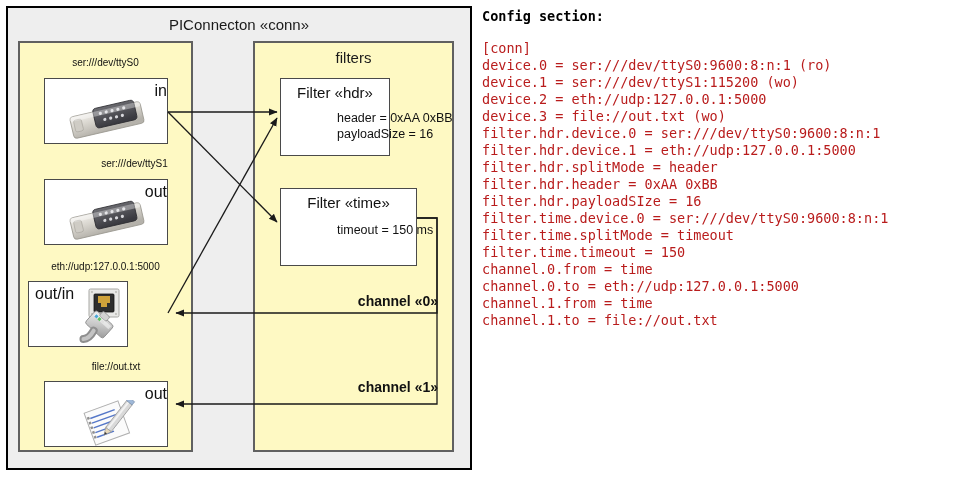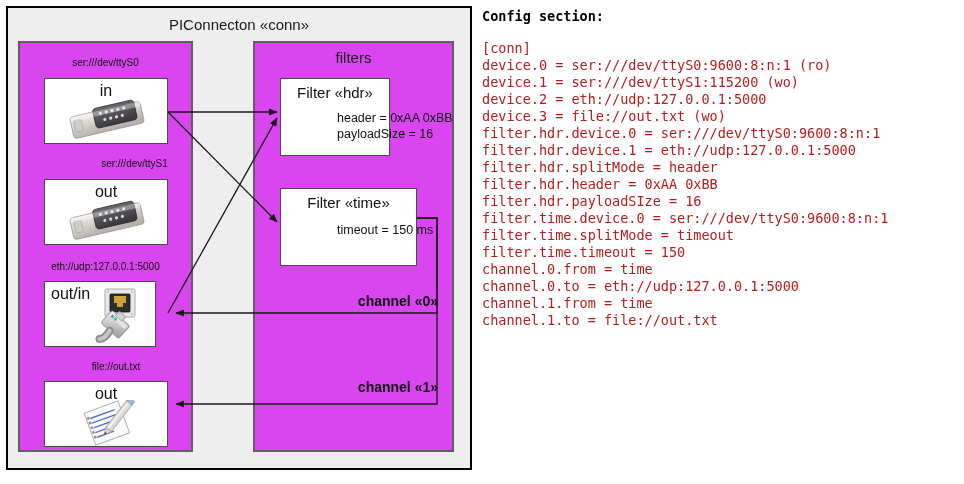--- a/index.html
+++ b/index.html
@@ -22,21 +22,21 @@
   }
   .outer-title{
     position:absolute;left:0;top:8px;width:100%;
     text-align:center;font-size:15px;line-height:18px;
     color:#1a1a1a;
   }
 
   
   .panel{
     position:absolute;
-    background:#d946ef;
+    background:#fef9c3;
     border:2px solid #606060;
     box-sizing:border-box;
     padding-left:23px;
   }
   .panel-left{left:18px;top:41px;width:175px;height:411px;}
   .panel-right{left:253px;top:41px;width:201px;height:411px;}
 
   .panel-title{
     position:absolute;left:0;top:6px;width:100%;
     text-align:center;font-size:15px;line-height:18px;color:#1a1a1a;
@@ -47,21 +47,21 @@
     position:absolute;text-align:center;font-size:10px;line-height:17px;
     color:#111;white-space:nowrap;
   }
   .dev-box{
     position:absolute;background:#ffffff;
     border:1.5px solid #4a4a4a;
     box-sizing:border-box;
   }
   .dev-dir{
     position:absolute;left:0;top:2px;width:100%;
-    text-align:center;font-size:16px;line-height:19px;color:#111;
+    text-align:right;font-size:16px;line-height:19px;color:#111;
     pointer-events:none;
   }
   .dev-dir.left{text-align:left;padding-left:6px;width:auto;}
 
   .icon-wrap{position:absolute;}
 
   
   .filter-box{
     position:absolute;background:#ffffff;
     border:1.5px solid #4a4a4a;box-sizing:border-box;
@@ -166,21 +166,21 @@
               <circle cx="58" cy="20" r="1.6"></circle>
           </g>
           <rect x="9" y="14" width="8" height="12" rx="2" fill="#cfccc5" stroke="#a5a29b" stroke-width="0.6"></rect>
           <rect x="6" y="10" width="72" height="5" rx="2" fill="#ffffff" opacity="0.35"></rect>
         </g>
       </svg>
     </div>
   </div>
 
   <div class="dev-label" style="left:14px;top:258px;width:183px;">eth://udp:127.0.0.1:5000</div>
-  <div class="dev-box" style="left:44px;top:281px;width:112px;height:66px;">
+  <div class="dev-box" style="left:28px;top:281px;width:100px;height:66px;">
     <div class="dev-dir left">out/in</div>
     <div class="icon-wrap" style="left:38px;top:5px;width:62px;height:58px;">
       <svg viewBox="0 0 62 58" width="62" height="58">
         <defs>
           <linearGradient id="ethCable" x1="0" y1="0" x2="1" y2="1">
             <stop offset="0%" stop-color="#f0f0f0"></stop>
             <stop offset="50%" stop-color="#c9c9c9"></stop>
             <stop offset="100%" stop-color="#9a9a9a"></stop>
           </linearGradient>
         </defs>

